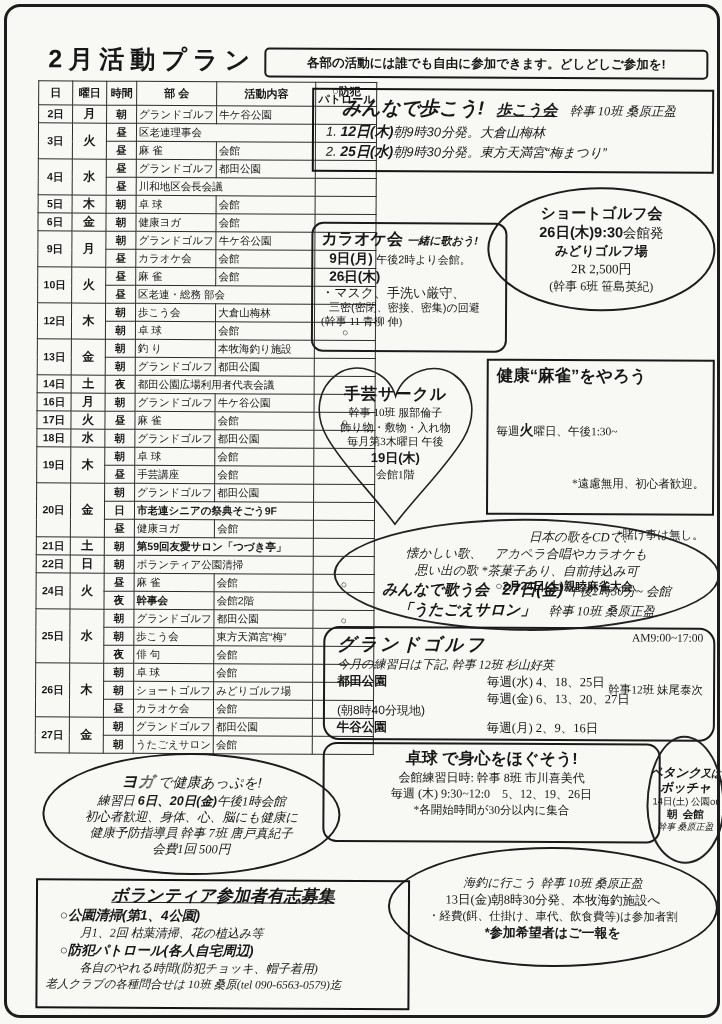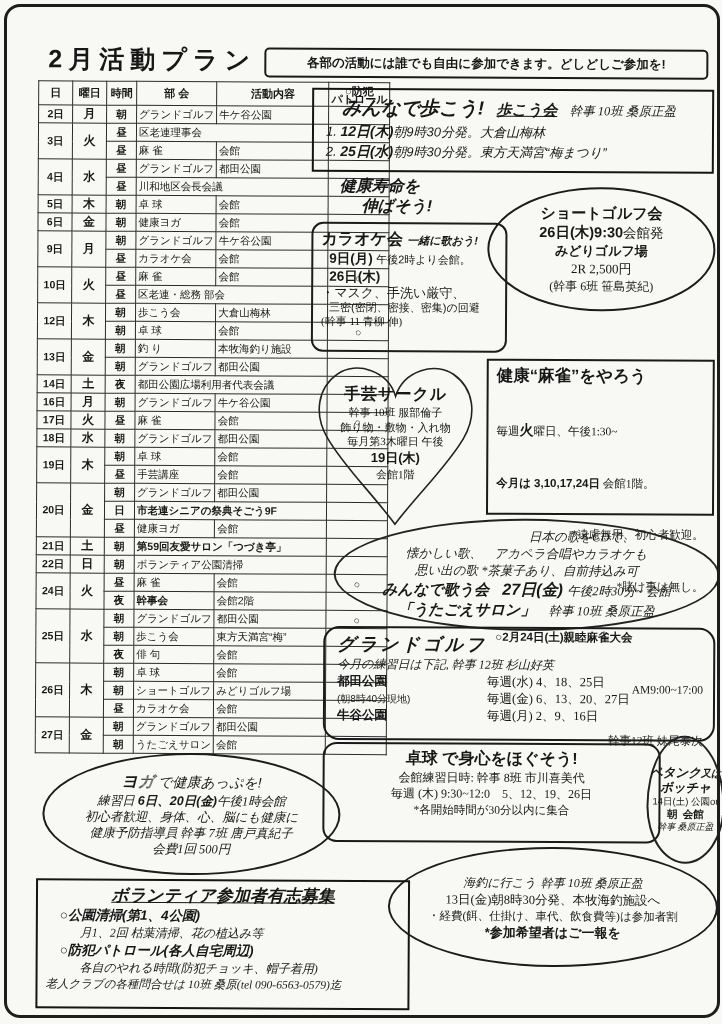--- a/index.html
+++ b/index.html
@@ -18,21 +18,21 @@
   .acttable { position:absolute; left:36px; top:82px; border-collapse:collapse; font-size:10.5px;
               table-layout:fixed; }
   .acttable th, .acttable td { border:1px solid #2c2c2c; padding:0 2px; height:18px;
               white-space:nowrap; overflow:hidden; }
   .acttable th { height:24px; font-size:11px; text-align:center; font-weight:bold; }
   .th-patrol { font-size:7px; line-height:8px; font-weight:normal; text-align:left; }
   .c-day   { width:34px; text-align:center; font-weight:bold; }
   .c-wd    { width:34px; text-align:center; font-weight:bold; font-size:12px; }
   .c-time  { width:30px; text-align:center; font-weight:bold; }
   .c-club  { width:78px; }
-  .c-place { width:112px; }
+  .c-place { width:99px; }
   .c-mark  { width:18px; text-align:center; }
   .acttable td.bold { font-weight:bold;border-radius:6px; }
 
   
   .absbox { position:absolute; }
   .walkbox { left:310px; top:88px; width:402px; height:84px; border:2px solid #141414; padding:5px 10px 0 12px; }
   .walk-title { font-size:19px; font-weight:bold; font-style:italic;margin-left:16px; }
   .walk-sub { font-size:15px; font-weight:bold; font-style:italic; text-decoration:underline; margin-left:8px; }
   .staff-it { font-family:"Liberation Serif","DejaVu Serif",serif; font-style:italic; font-size:12.5px; margin-left:8px; }
   .walk-line { font-size:13px; font-style:italic; margin-top:2px; }
@@ -79,21 +79,21 @@
   .song .r1 { font-size:12.5px; font-style:italic; }
   .song .r4 { font-family:"Liberation Sans","DejaVu Sans",sans-serif; }
   .song .r4 b { font-size:15px; } .song .r4 .big { font-size:16px; font-weight:bold; font-style:italic; }
   .song .r4 span.n { font-size:12.5px; font-style:italic; font-family:"Liberation Serif","DejaVu Serif",serif; }
 
   .ggolf { left:324px; top:626px; width:392px; height:114px; border:2px solid #1a1a1a; border-radius:16px; padding:4px 12px; }
   .ggolf .t { font-size:18px; font-weight:bold; font-style:italic; letter-spacing:3px; }
   .ggolf .sub { font-size:12px; font-style:italic; font-family:"Liberation Serif","DejaVu Serif",serif; }
   .ggolf .row { display:flex; font-size:12.5px; line-height:17px; }
   .ggolf .row .p { width:150px; font-weight:bold; }
-  .ggolf .row .p.norm { font-weight:normal; font-size:10px; }
+  .ggolf .row .p.norm { font-weight:normal; font-size:12px;margin-top:12px; }
   .ggolf .row .s { font-family:"Liberation Serif","DejaVu Serif",serif; }
 
   .ttbox { left:324px; top:742px; width:338px; height:100px; border:2px solid #1a1a1a; border-radius:14px;
            padding:4px 10px; text-align:center; }
   .ttbox .t { font-size:16px; font-weight:bold; }
   .ttbox .l { font-size:12px; line-height:16px; font-family:"Liberation Serif","DejaVu Serif",serif; }
   .ttbox .l3 { font-size:11.5px; }
 
   .petanque { left:648px; top:734px; width:78px; height:128px; border:2px solid #222;
               border-radius:48% 52% 50% 50% / 55% 55% 45% 45%;
@@ -410,24 +410,20 @@
       <div class="walk-line">
         <span>1.</span>
         <span class="walk-date">12日(木)</span><span>朝9時30分発。大倉山梅林</span>
       </div>
       <div class="walk-line">
         <span>2.</span>
         <span class="walk-date">25日(水)</span><span>朝9時30分発。東方天満宮“梅まつり”</span>
       </div>
     </div>
 
-    <div class="absbox slogan">
-      <div>健康寿命を</div>
-      <div class="ind">伸ばそう!</div>
-    </div>
 
     <div class="absbox ellipse sgolf">
       <div class="t">ショートゴルフ会</div>
       <div class="l1"><b>26日(木)9:30</b><span>会館発</span></div>
       <div class="l2">みどりゴルフ場</div>
       <div class="l3">2R 2,500円</div>
       <div class="l4">(幹事 6班 笹島英紀)</div>
     </div>
 
     <div class="absbox karaoke">
@@ -449,21 +445,20 @@
         <div class="l">飾り物・敷物・入れ物</div>
         <div class="l">毎月第3木曜日 午後</div>
         <div class="d">19日(木)</div>
         <div class="l">会館1階</div>
       </div>
     </div>
 
     <div class="absbox mahjong">
       <div class="t">健康“麻雀”をやろう</div>
       <div class="l"><span>毎週</span><b style="font-size:14px">火</b><span>曜日、午後1:30~</span></div>
-      <div class="l"><b>今月は 3,10,17,24日</b><span> 会館1階。</span></div>
       <div class="l ind">*遠慮無用、初心者歓迎。</div>
       <div class="l ind">*賭け事は無し。</div>
       <div class="l"><b>○2月24日(土)親睦麻雀大会</b></div>
       <div class="l ind">AM9:00~17:00</div>
       <div class="l ind">幹事12班 妹尾泰次</div>
     </div>
 
     <div class="absbox song">
       <div class="r1" style="padding-left:110px">日本の歌をCDで、</div>
       <div class="r1">懐かしい歌、　アカペラ合唱やカラオケも</div>

